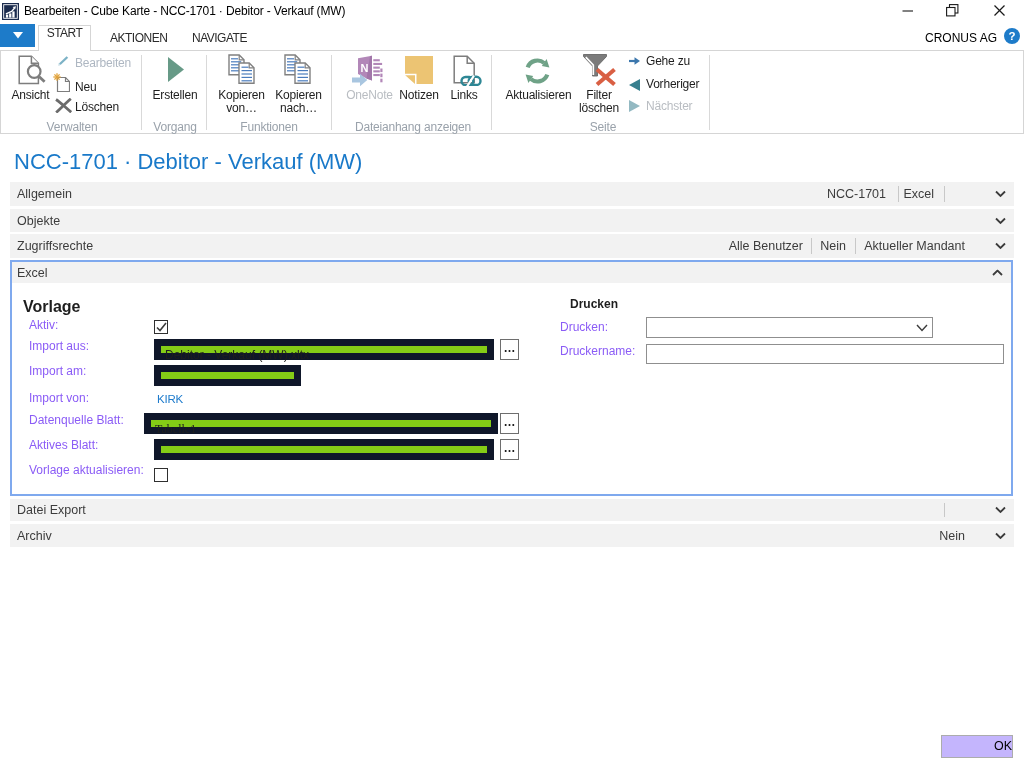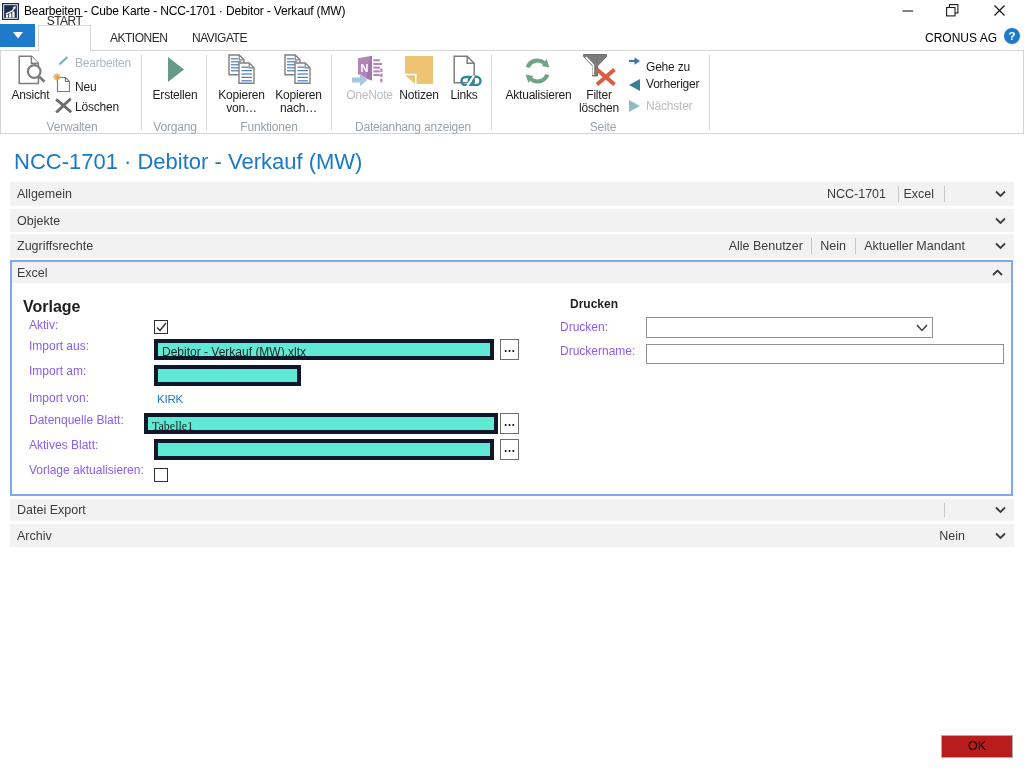--- a/index.html
+++ b/index.html
@@ -7,21 +7,21 @@
   body { font-family:"Liberation Sans", sans-serif; color:#1e1e1e; position:relative; }
   .abs { position:absolute; }
   .bar { position:absolute; left:10px; width:1004px; background:#f2f2f2; color:#3c3c3c; font-size:12.5px; }
   .bar .t { position:absolute; left:7px; top:50%; transform:translateY(-50%); }
   .sep-v { position:absolute; width:1px; background:#c8c8c8; top:4px; bottom:4px; }
   .rsep { position:absolute; width:1px; background:#d9d9d9; top:55px; height:75px; }
   .grplabel { position:absolute; top:120px; font-size:12px; letter-spacing:-0.2px; color:#9aa2ab; text-align:center; }
   .btncap { position:absolute; font-size:12px; letter-spacing:-0.2px; color:#1e1e1e; text-align:center; line-height:12.5px; }
   .smallcap { position:absolute; font-size:12px; letter-spacing:-0.2px; color:#1e1e1e; }
   .chev { position:absolute; right:8px; top:50%; transform:translateY(-50%); }
-  .gfield { position:absolute; background:#5eead4; border:4px solid #0f172a; font-size:12px; padding:2px 0 0 4px; color:#1e1e1e; }
+  .gfield { position:absolute; background:#84cc16; border:7px solid #0f172a; font-size:12px; padding:2px 0 0 4px; color:#1e1e1e; }
   .wfield { position:absolute; background:#ffffff; border:1px solid #8f8f8f; }
   .dots { position:absolute; width:19px; background:#fff; border:1px solid #6e6e6e; text-align:center; font-size:12px; font-weight:bold; line-height:17px; color:#1e1e1e; }
   .flabel { position:absolute; left:29px; font-size:12px; color:#8b5cf6; }
   .cbx { position:absolute; width:13.5px; height:13.5px; background:#fff; border:1.5px solid #2f2f2f; }
 </style>
 </head>
 <body>
 
 <svg class="abs" style="left:2px;top:3px" width="17" height="17" viewBox="0 0 17 17">
   <rect x="0" y="0" width="17" height="17" fill="#1b2b4d"></rect>
@@ -45,21 +45,21 @@
   <line x1="0.5" y1="0.5" x2="10.5" y2="10.5" stroke="#1a1a1a" stroke-width="1.2"></line>
   <line x1="10.5" y1="0.5" x2="0.5" y2="10.5" stroke="#1a1a1a" stroke-width="1.2"></line>
 </svg>
 
 <div class="abs" style="left:0;top:50px;width:1024px;height:1px;background:#d5d5d5"></div>
 <div class="abs" style="left:0;top:24px;width:35px;height:23px;background:#1d7bc9"></div>
 <svg class="abs" style="left:13px;top:32px" width="10" height="7" viewBox="0 0 10 7">
     <path d="M0 0 L10 0 L5 6.5 Z" fill="#ffffff"></path>
   </svg>
 <div class="abs" style="left:38px;top:24.5px;width:53px;height:26.5px;background:#fff;border:1px solid #d5d5d5;border-bottom:none;"></div>
-<div class="abs" style="left:38px;top:8px;width:53px;height:26.5px;line-height:26.5px;text-align:center;font-size:12px;letter-spacing:-0.5px;color:#2b2b2b;">START</div>
+<div class="abs" style="left:38px;top:20px;width:53px;height:26.5px;line-height:26.5px;text-align:center;font-size:12px;letter-spacing:-0.5px;color:#2b2b2b;">START</div>
 <div class="abs" style="left:110px;top:26px;width:60px;height:25px;line-height:25px;font-size:12px;letter-spacing:-0.5px;color:#2b2b2b;">AKTIONEN</div>
 <div class="abs" style="left:192px;top:26px;width:60px;height:25px;line-height:25px;font-size:12px;letter-spacing:-0.5px;color:#2b2b2b;">NAVIGATE</div>
 <div class="abs" style="right:27px;top:31px;font-size:12px;color:#000;">CRONUS AG</div>
 <svg class="abs" style="left:1004px;top:28px" width="16" height="16" viewBox="0 0 16 16">
   <circle cx="8" cy="8" r="8" fill="#1d7bc9"></circle>
   <text x="8" y="12" font-size="11.5" font-weight="bold" fill="#fff" text-anchor="middle" font-family="Liberation Sans, sans-serif">?</text>
 </svg>
 
 <div class="abs" style="left:0;top:133px;width:1024px;height:1px;background:#d5d5d5"></div>
 
@@ -206,21 +206,21 @@
   <g stroke="#d95f43" stroke-width="4">
     <line x1="14" y1="15.5" x2="31.5" y2="30.5"></line>
     <line x1="31.5" y1="15.5" x2="14" y2="30.5"></line>
   </g>
 </svg>
 <div class="btncap" style="left:570px;top:89px;width:58px;">Filter<br>löschen</div>
 <svg class="abs" style="left:629px;top:57px" width="11" height="8" viewBox="0 0 11 8">
   <line x1="0" y1="4" x2="7" y2="4" stroke="#3c77ad" stroke-width="2.2"></line>
   <path d="M5.5 0.3 L11 4 L5.5 7.7 Z" fill="#3c77ad"></path>
 </svg>
-<div class="smallcap" style="left:646px;top:60px;">Gehe zu</div>
+<div class="smallcap" style="left:646px;top:54px;">Gehe zu</div>
 <svg class="abs" style="left:629px;top:79px" width="11" height="12" viewBox="0 0 11 12">
   <path d="M11 0 L0 6 L11 12 Z" fill="#38808f"></path>
 </svg>
 <div class="smallcap" style="left:646px;top:77px;">Vorheriger</div>
 <svg class="abs" style="left:629px;top:100px" width="11" height="12" viewBox="0 0 11 12">
   <path d="M0 0 L11 6 L0 12 Z" fill="#93b9c2"></path>
 </svg>
 <div class="smallcap" style="left:646px;top:99px;color:#b9bdc2;">Nächster</div>
 <div class="grplabel" style="left:574px;width:58px;">Seite</div>
 <div class="rsep" style="left:709px;"></div>
@@ -302,13 +302,13 @@
     </svg>
 </div>
 <div class="bar" style="top:524px;height:23px;">
   <span class="t">Archiv</span>
   <span class="abs" style="right:49px;top:50%;transform:translateY(-50%);">Nein</span>
   <svg class="chev" width="11" height="7" viewBox="0 0 11 7">
       <path d="M1 1 L5.5 5.5 L10 1" fill="none" stroke="#3c3c3c" stroke-width="1.8"></path>
     </svg>
 </div>
 
-<div class="abs" style="left:941px;top:735px;width:72px;height:23px;background:#b91c1c;border:1px solid #acacac;text-align:center;line-height:21px;font-size:12.5px;color:#000;">OK</div>
+<div class="abs" style="left:941px;top:735px;width:72px;height:23px;background:#c4b5fd;border:1px solid #acacac;text-align:right;line-height:21px;font-size:12.5px;color:#000;">OK</div>
 
 </body></html>

